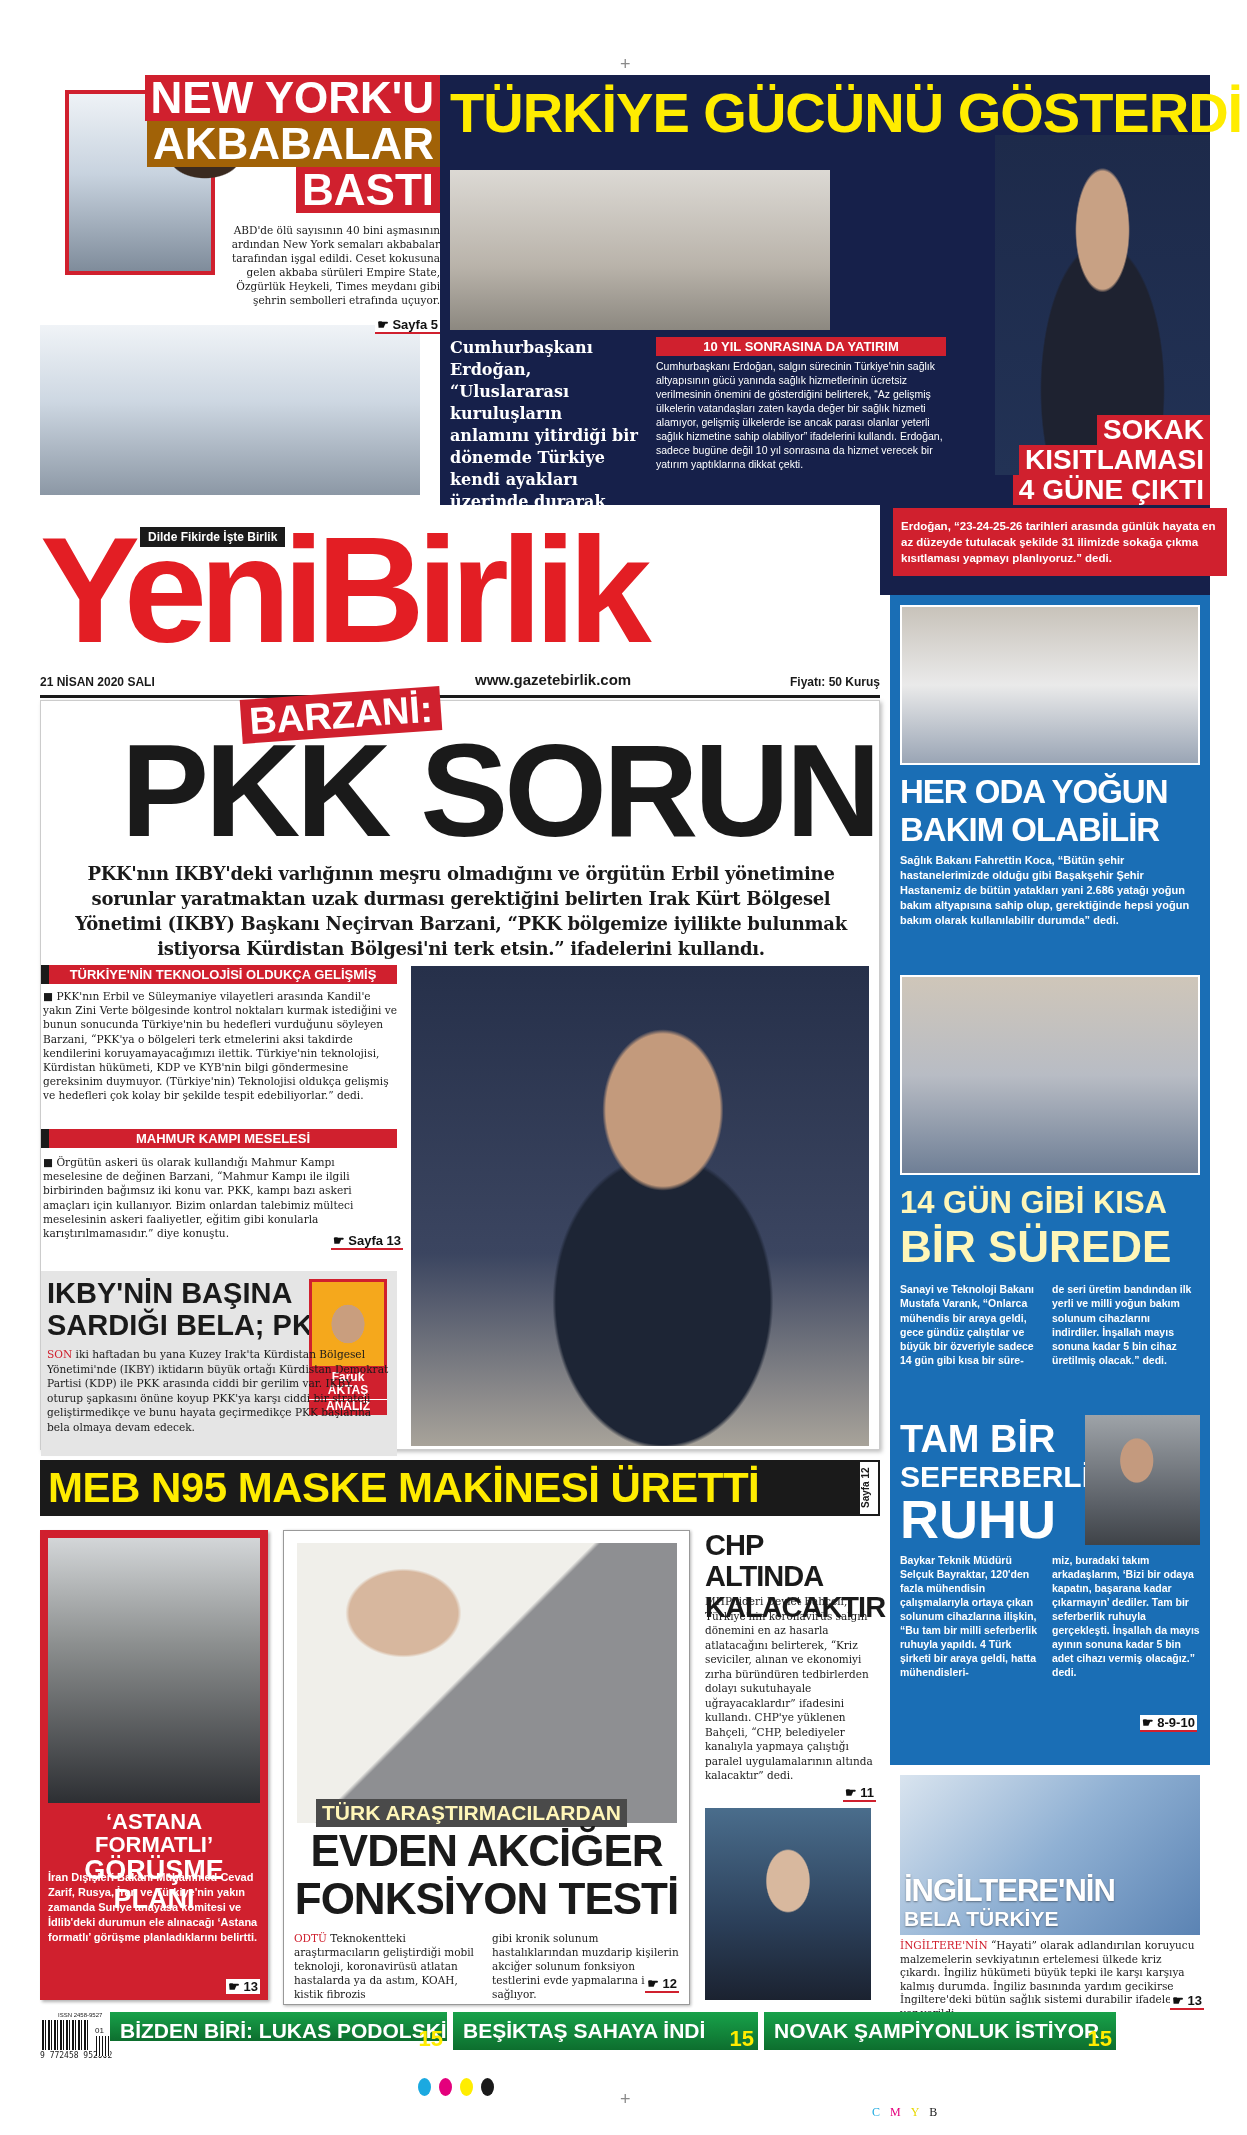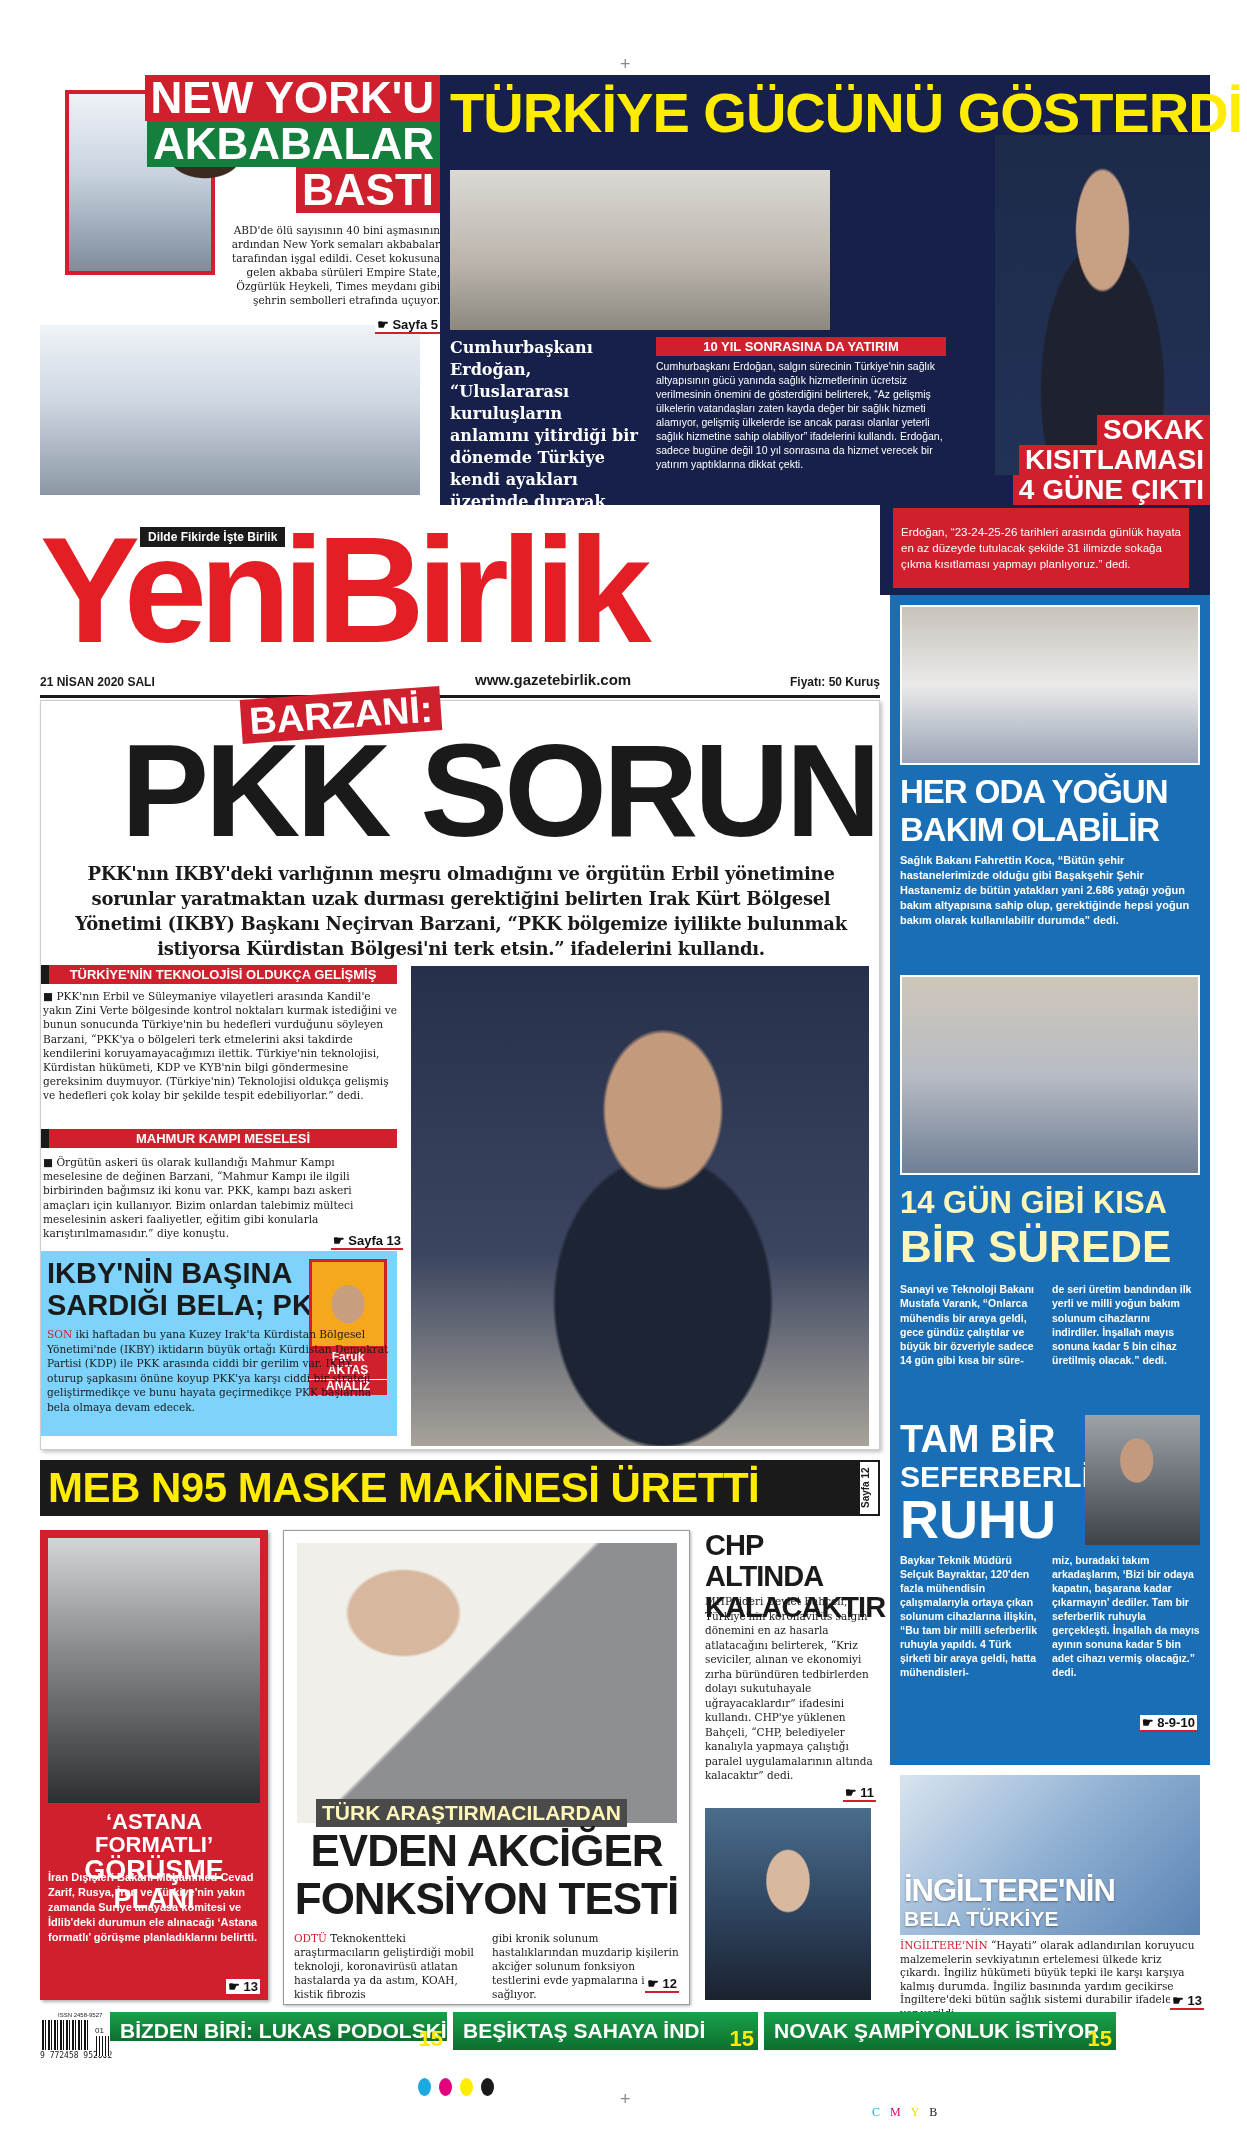--- a/index.html
+++ b/index.html
@@ -30,21 +30,21 @@
 
 <div class="abs reg" style="left:620px;top:55px">+</div>
 <div class="abs reg" style="left:620px;top:2090px">+</div>
 
 <div class="abs" style="left:40px;top:75px;width:400px;height:430px">
   <div class="abs photo sky" style="left:25px;top:15px;width:150px;height:185px;border:4px solid #d0202e"></div>
   <div class="abs photo sky" style="left:0;top:250px;width:380px;height:170px;opacity:.9"></div>
   <div class="abs photo bird" style="left:40px;top:0;width:250px;height:160px"></div>
   <div class="abs" style="right:0;top:0;text-align:right">
     <div style="background:#d0202e;color:#fff;font-weight:bold;font-size:44px;line-height:46px;padding:0 6px;display:inline-block">NEW YORK'U</div><br>
-    <div style="background:#15803d;color:#fff;font-weight:bold;font-size:44px;line-height:46px;padding:0 6px;display:inline-block">AKBABALAR</div><br>
+    <div style="background:#a16207;color:#fff;font-weight:bold;font-size:44px;line-height:46px;padding:0 6px;display:inline-block">AKBABALAR</div><br>
     <div style="background:#d0202e;color:#fff;font-weight:bold;font-size:44px;line-height:46px;padding:0 6px;display:inline-block">BASTI</div>
   </div>
   <p class="abs serif" style="right:0;top:148px;width:225px;text-align:right;font-size:10.5px;line-height:14px">ABD'de ölü sayısının 40 bini aşmasının ardından New York semaları akbabalar tarafından işgal edildi. Ceset kokusuna gelen akbaba sürüleri Empire State, Özgürlük Heykeli, Times meydanı gibi şehrin sembolleri etrafında uçuyor.</p>
   <div class="abs" style="right:0;top:240px"><span class="ptr-box"><span>☛ </span><span>Sayfa 5</span></span></div>
 </div>
 
 <div class="abs" style="left:440px;top:75px;width:770px;height:430px;background:#16204a">
   <div class="abs" style="left:10px;top:4px;color:#ffec00;font-weight:bold;font-size:56px;line-height:68px;letter-spacing:-1px;white-space:nowrap">TÜRKİYE GÜCÜNÜ GÖSTERDİ</div>
   <div class="abs photo hosp" style="left:10px;top:95px;width:380px;height:160px"></div>
   <div class="abs photo erdogan" style="left:555px;top:60px;width:215px;height:340px"></div>
@@ -52,21 +52,21 @@
   <div class="abs" style="left:216px;top:262px;width:290px;background:#d0202e;color:#fff;font-weight:bold;font-size:13px;text-align:center;padding:2px 0">10 YIL SONRASINA DA YATIRIM</div>
   <p class="abs" style="left:216px;top:284px;width:300px;color:#fff;font-size:10.5px;line-height:14px">Cumhurbaşkanı Erdoğan, salgın sürecinin Türkiye'nin sağlık altyapısının gücü yanında sağlık hizmetlerinin ücretsiz verilmesinin önemini de gösterdiğini belirterek, “Az gelişmiş ülkelerin vatandaşları zaten kayda değer bir sağlık hizmeti alamıyor, gelişmiş ülkelerde ise ancak parası olanlar yeterli sağlık hizmetine sahip olabiliyor” ifadelerini kullandı. Erdoğan, sadece bugüne değil 10 yıl sonrasına da hizmet verecek bir yatırım yaptıklarına dikkat çekti.</p>
 </div>
 
 <div class="abs" style="left:880px;top:505px;width:330px;height:90px;background:#16204a"></div>
 <div class="abs" style="right:37px;top:415px;text-align:right">
   <div style="background:#d0202e;color:#fff;font-weight:bold;font-size:28px;line-height:30px;padding:0 6px;display:inline-block">SOKAK</div><br>
   <div style="background:#d0202e;color:#fff;font-weight:bold;font-size:28px;line-height:30px;padding:0 6px;display:inline-block">KISITLAMASI</div><br>
   <div style="background:#d0202e;color:#fff;font-weight:bold;font-size:28px;line-height:30px;padding:0 6px;display:inline-block">4 GÜNE ÇIKTI</div>
 </div>
-<p class="abs" style="left:893px;top:508px;width:296px;background:#d0202e;color:#fff;font-weight:normal;font-size:11.5px;line-height:16px;padding:16px 8px">Erdoğan, “23-24-25-26 tarihleri arasında günlük hayata en az düzeyde tutulacak şekilde 31 ilimizde sokağa çıkma kısıtlaması yapmayı planlıyoruz.” dedi.</p>
+<p class="abs" style="left:893px;top:508px;width:334px;background:#d0202e;color:#fff;font-weight:bold;font-size:11.5px;line-height:16px;padding:10px 8px">Erdoğan, “23-24-25-26 tarihleri arasında günlük hayata en az düzeyde tutulacak şekilde 31 ilimizde sokağa çıkma kısıtlaması yapmayı planlıyoruz.” dedi.</p>
 
 <div class="abs" style="left:40px;top:515px;width:840px;height:175px">
   <div class="abs" style="left:0;top:-10px;color:#e31e24;font-weight:bold;font-size:150px;line-height:170px;letter-spacing:-8px;white-space:nowrap">YeniBirlik</div>
   <div class="abs" style="left:100px;top:12px;background:#1a1a1a;color:#fff;font-weight:bold;font-size:12px;padding:3px 8px">Dilde Fikirde İşte Birlik</div>
   <div class="abs" style="left:0;top:160px;font-weight:bold;font-size:12px">21 NİSAN 2020 SALI</div>
   <div class="abs" style="left:435px;top:156px;font-weight:bold;font-size:15px">www.gazetebirlik.com</div>
   <div class="abs" style="right:0;top:160px;font-weight:bold;font-size:12px">Fiyatı: 50 Kuruş</div>
   <div class="abs" style="left:0;top:180px;width:840px;height:3px;background:#1a1a1a"></div>
 </div>
 
@@ -77,21 +77,21 @@
 
   <div class="abs" style="left:0;top:264px;width:356px;background:#d0202e;border-left:8px solid #1a1a1a;color:#fff;font-weight:bold;font-size:13px;text-align:center;padding:2px 0">TÜRKİYE'NİN TEKNOLOJİSİ OLDUKÇA GELİŞMİŞ</div>
   <p class="abs serif" style="left:2px;top:288px;width:354px;font-size:10.6px;line-height:14.2px"><span>■ </span><span>PKK'nın Erbil ve Süleymaniye vilayetleri arasında Kandil'e yakın Zini Verte bölgesinde kontrol noktaları kurmak istediğini ve bunun sonucunda Türkiye'nin bu hedefleri vurduğunu söyleyen Barzani, “PKK'ya o bölgeleri terk etmelerini aksi takdirde kendilerini koruyamayacağımızı ilettik. Türkiye'nin teknolojisi, Kürdistan hükümeti, KDP ve KYB'nin bilgi göndermesine gereksinim duymuyor. (Türkiye'nin) Teknolojisi oldukça gelişmiş ve hedefleri çok kolay bir şekilde tespit edebiliyorlar.” dedi.</span></p>
 
   <div class="abs" style="left:0;top:428px;width:356px;background:#d0202e;border-left:8px solid #1a1a1a;color:#fff;font-weight:bold;font-size:13px;text-align:center;padding:2px 0">MAHMUR KAMPI MESELESİ</div>
   <p class="abs serif" style="left:2px;top:454px;width:354px;font-size:10.6px;line-height:14.2px"><span>■ </span><span>Örgütün askeri üs olarak kullandığı Mahmur Kampı meselesine de değinen Barzani, “Mahmur Kampı ile ilgili birbirinden bağımsız iki konu var. PKK, kampı bazı askeri amaçları için kullanıyor. Bizim onlardan talebimiz mülteci meselesinin askeri faaliyetler, eğitim gibi konularla karıştırılmamasıdır.” diye konuştu.</span></p>
   <div class="abs" style="left:290px;top:530px"><span class="ptr-box"><span>☛ </span><span>Sayfa 13</span></span></div>
 
   <div class="abs photo barzani" style="left:370px;top:265px;width:458px;height:480px"></div>
 
-  <div class="abs" style="left:0;top:550px;width:356px;height:185px;background:#7dd3fc">
+  <div class="abs" style="left:0;top:570px;width:356px;height:185px;background:#e5e5e5">
     <div class="abs" style="left:6px;top:6px;font-weight:bold;font-size:29px;line-height:32px;color:#1a1a1a">
       <div>IKBY'NİN BAŞINA</div>
       <div>SARDIĞI BELA; PKK</div>
     </div>
     <div class="abs photo faruk" style="left:268px;top:8px;width:78px;height:90px;border:3px solid #d0202e"></div>
     <div class="abs" style="left:268px;top:98px;width:78px;background:#d0202e;color:#fff;font-weight:bold;text-align:center;font-size:12px;line-height:13px;padding:2px 0">
       <div>Faruk</div>
       <div>AKTAŞ</div>
       <div style="border-top:1px solid #fff;margin-top:2px">ANALİZ</div>
     </div>

